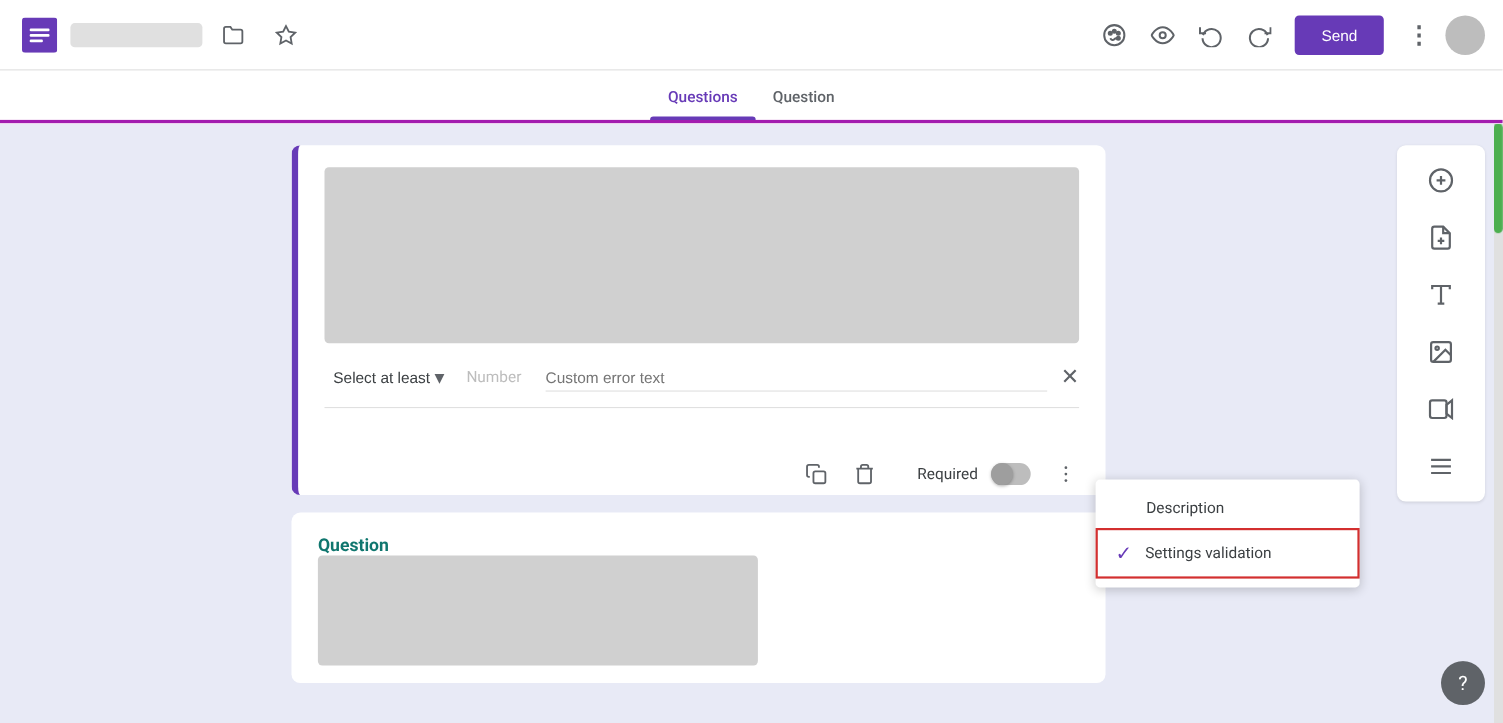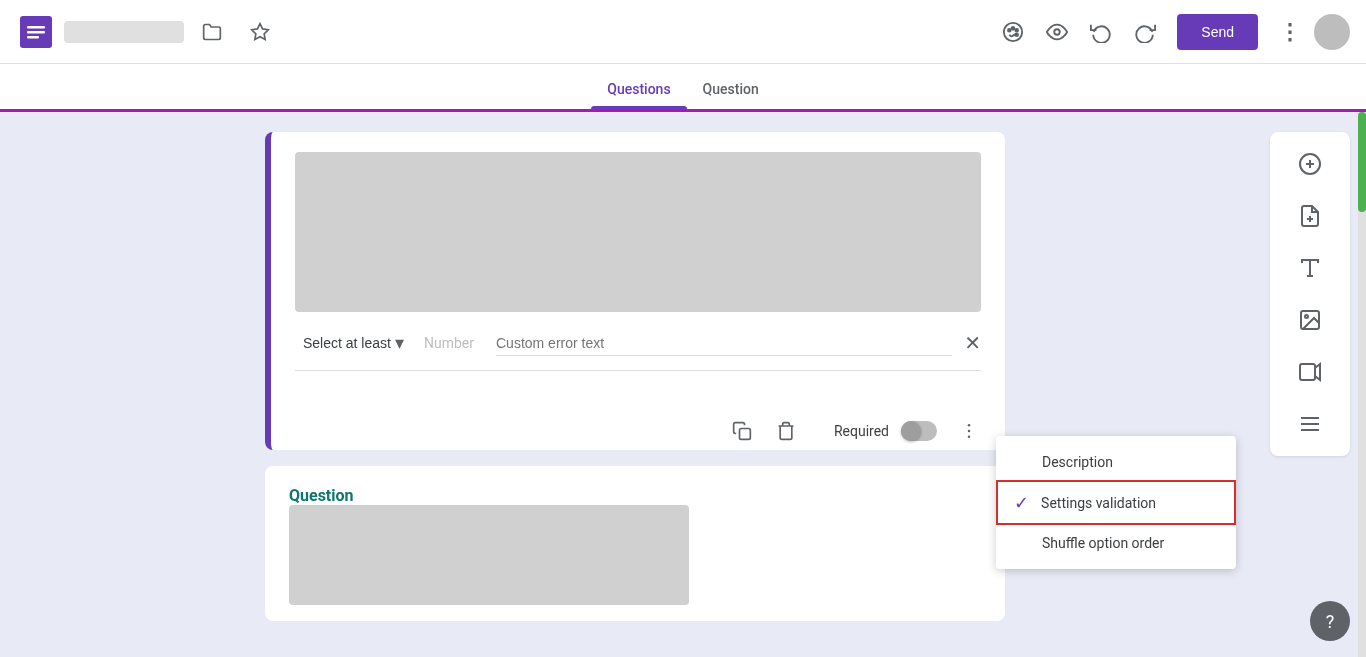--- a/index.html
+++ b/index.html
@@ -586,24 +586,20 @@
 
 <div class="dropdown-menu">
   <div class="dropdown-item">
     <span class="check-placeholder"></span>
     <span>Description</span>
   </div>
   <div class="dropdown-item highlighted">
     <span class="check-mark">✓</span>
     <span>Settings validation</span>
   </div>
-  <div class="dropdown-item">
-    <span class="check-placeholder"></span>
-    <span>Shuffle option order</span>
-  </div>
 </div>
 
 <div class="scroll-track"></div>
 <div class="scroll-indicator"></div>
 
 <div class="help-icon">
   <span>?</span>
 </div>
 
 </body></html>

